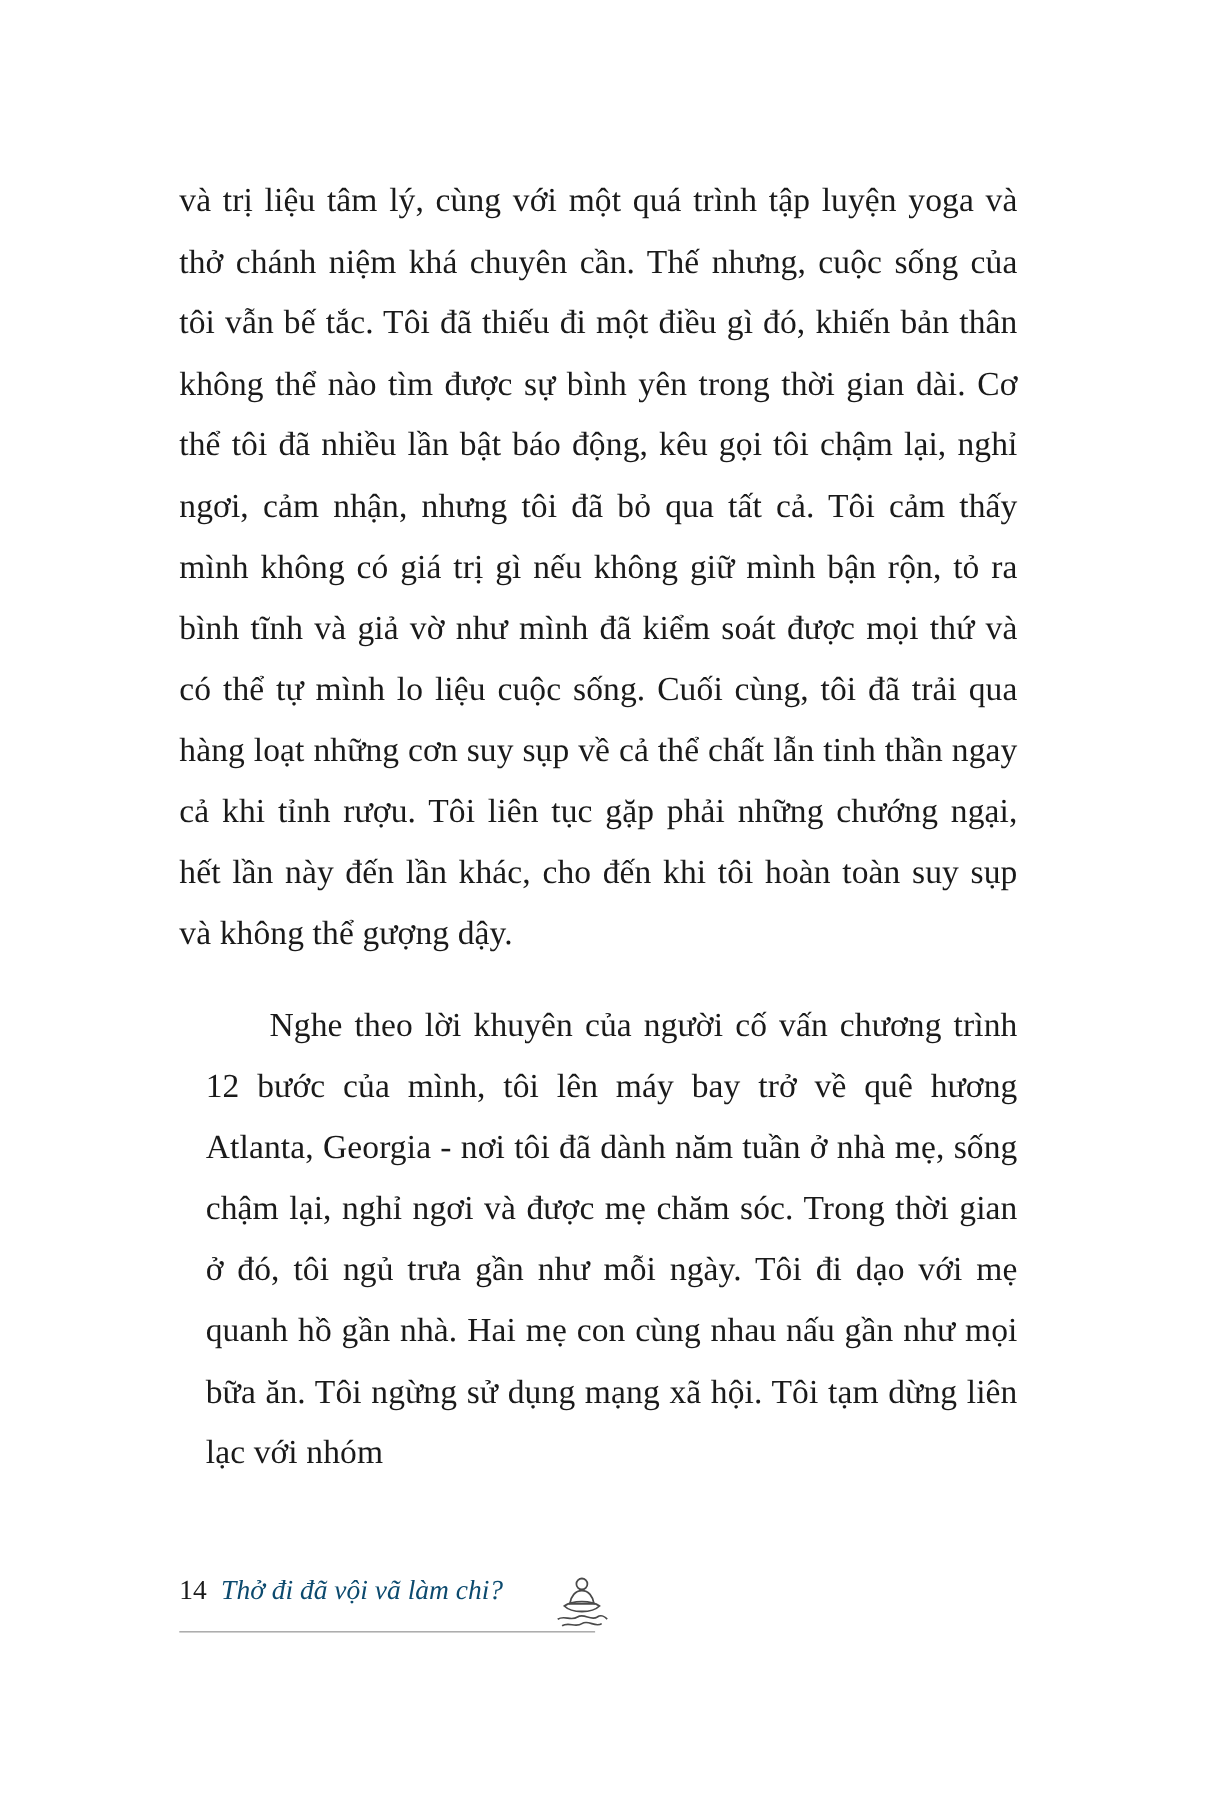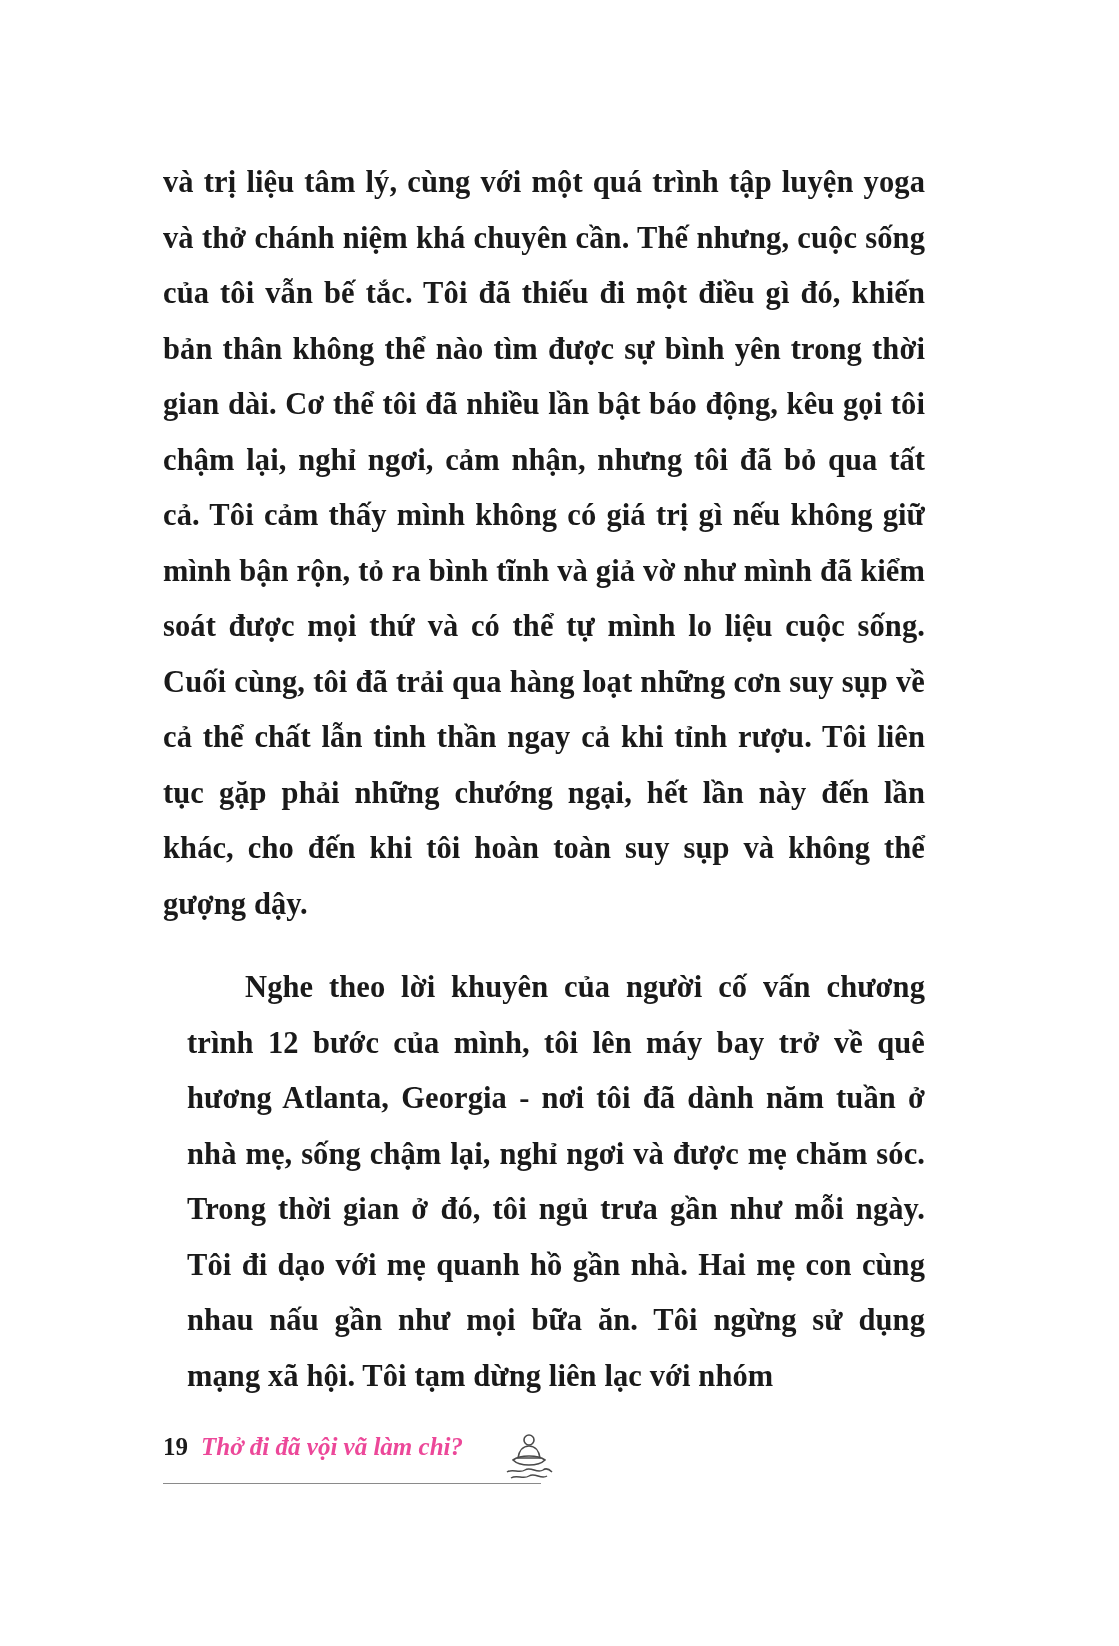--- a/index.html
+++ b/index.html
@@ -12,21 +12,20 @@
     background: #ffffff;
     font-family: "Liberation Serif", serif;
     color: #111111;
     overflow: hidden;
   }
   .page {
     position: relative;
     width: 1119px;
     height: 1646px;
     box-sizing: border-box;
-    font-weight: bold;
   }
   .content {
     position: absolute;
     left: 163px;
     top: 155px;
     width: 762px;
   }
   .para {
     margin: 0;
     font-size: 30.5px;
@@ -67,21 +66,21 @@
     gap: 13px;
   }
   .page-number {
     font-size: 25px;
     color: #1a1a1a;
     font-family: "Liberation Serif", serif;
   }
   .book-title {
     font-size: 25px;
     font-style: italic;
-    color: #ec4899;
+    color: #0c4a6e;
     font-family: "Liberation Serif", serif;
   }
   .footer-emblem {
     position: absolute;
     left: 330px;
     top: -6px;
     width: 72px;
     height: 58px;
   }
   .footer-emblem svg {
@@ -94,21 +93,21 @@
 <div class="page">
 
   <div class="content">
     <p class="para">và trị liệu tâm lý, cùng với một quá trình tập luyện yoga và thở chánh niệm khá chuyên cần. Thế nhưng, cuộc sống của tôi vẫn bế tắc. Tôi đã thiếu đi một điều gì đó, khiến bản thân không thể nào tìm được sự bình yên trong thời gian dài. Cơ thể tôi đã nhiều lần bật báo động, kêu gọi tôi chậm lại, nghỉ ngơi, cảm nhận, nhưng tôi đã bỏ qua tất cả. Tôi cảm thấy mình không có giá trị gì nếu không giữ mình bận rộn, tỏ ra bình tĩnh và giả vờ như mình đã kiểm soát được mọi thứ và có thể tự mình lo liệu cuộc sống. Cuối cùng, tôi đã trải qua hàng loạt những cơn suy sụp về cả thể chất lẫn tinh thần ngay cả khi tỉnh rượu. Tôi liên tục gặp phải những chướng ngại, hết lần này đến lần khác, cho đến khi tôi hoàn toàn suy sụp và không thể gượng dậy.</p>
     <p class="para indent">Nghe theo lời khuyên của người cố vấn chương trình 12 bước của mình, tôi lên máy bay trở về quê hương Atlanta, Georgia - nơi tôi đã dành năm tuần ở nhà mẹ, sống chậm lại, nghỉ ngơi và được mẹ chăm sóc. Trong thời gian ở đó, tôi ngủ trưa gần như mỗi ngày. Tôi đi dạo với mẹ quanh hồ gần nhà. Hai mẹ con cùng nhau nấu gần như mọi bữa ăn. Tôi ngừng sử dụng mạng xã hội. Tôi tạm dừng liên lạc với nhóm</p>
   </div>
 
   <div class="footer">
     <div class="footer-rule"></div>
     <div class="footer-inner">
-      <span class="page-number">19</span>
+      <span class="page-number">14</span>
       <span class="book-title">Thở đi đã vội vã làm chi?</span>
     </div>
     <div class="footer-emblem">
       <svg width="72" height="58" viewBox="0 0 72 58" fill="none" xmlns="http://www.w3.org/2000/svg">
         <circle cx="36" cy="13" r="5" stroke="#4a4a4a" stroke-width="1.6" fill="none"></circle>
         <path d="M36 19 C30 19 26 24 25 31 L47 31 C46 24 42 19 36 19 Z" stroke="#4a4a4a" stroke-width="1.6" fill="none"></path>
         <path d="M20 33 C24 30 30 29 36 29 C42 29 48 30 52 33 C48 37 42 38 36 38 C30 38 24 37 20 33 Z" stroke="#4a4a4a" stroke-width="1.6" fill="none"></path>
         <path d="M14 45 C20 41 26 47 32 43 C38 39 44 47 50 43 C54 40 57 43 59 45" stroke="#4a4a4a" stroke-width="1.5" fill="none"></path>
         <path d="M18 51 C24 47 30 53 36 49 C42 45 48 53 54 49" stroke="#4a4a4a" stroke-width="1.5" fill="none"></path>
       </svg>

